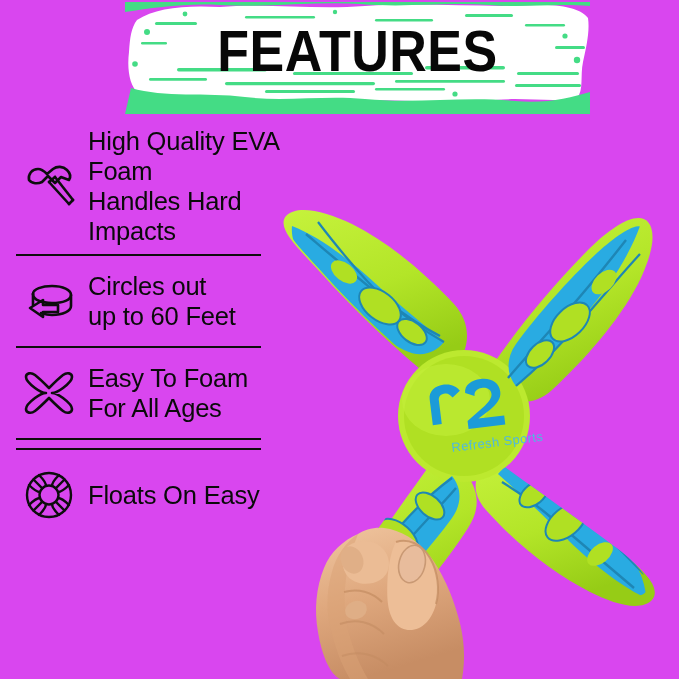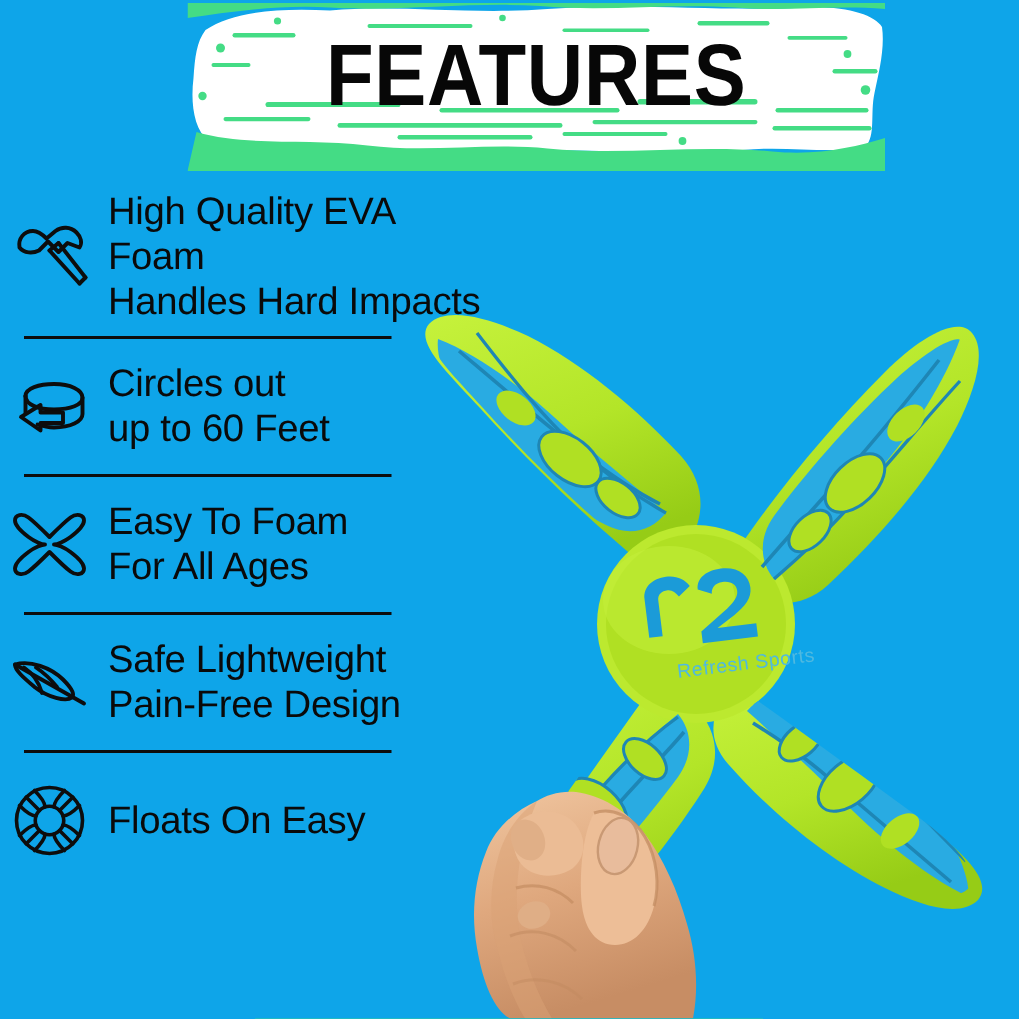--- a/index.html
+++ b/index.html
@@ -5,21 +5,21 @@
   * { margin:0; padding:0; box-sizing:border-box; }
   html,body { width:679px; height:679px; }
   body {
     font-family:"Liberation Sans", sans-serif;
     background:#44DC85;
     overflow:hidden;
     position:relative;
   }
 
   
-  #stage { position:absolute; inset:0; background:#0ea5e9; overflow:hidden; }
+  #stage { position:absolute; inset:0; background:#d946ef; overflow:hidden; }
 
   
   #header-banner {
     position:absolute; left:125px; top:2px; width:465px; height:112px;
   }
   #header-banner svg { display:block; width:100%; height:100%; }
   #page-title {
     position:absolute; left:125px; top:22px; width:465px;
     text-align:center;
     font-size:52px; font-weight:bold; letter-spacing:0.5px;
@@ -29,21 +29,21 @@
   }
 
   
   #feature-list {
     position:absolute; left:0; top:126px; width:330px;
   }
   .feature-row {
     position:relative;
     display:flex; align-items:center;
     min-height:74px;
-    padding-left:4px;
+    padding-left:20px;
   }
   .feature-icon {
     width:58px; min-width:58px; height:54px;
     display:flex; align-items:center; justify-content:center;
   }
   .feature-icon svg { display:block; overflow:visible; }
   .feature-text {
     margin-left:10px;
     color:#0a0a0a;
     font-size:25.5px;
@@ -277,32 +277,20 @@
                    C21,25 16,27 12,30 C8,33 3,37 3,41 C3,45 8,46 12,43 C16,40 22,34 26,30
                    C30,34 36,40 40,43 C44,46 49,45 49,41 C49,37 44,33 40,30 C36,27 31,25 29,25
                    C31,25 36,23 40,20 C44,17 49,13 49,9 C49,5 44,4 40,7 C36,10 30,16 26,20 Z"></path>
         </svg>
       </span>
       <span class="feature-text">Easy To Foam
 For All Ages</span>
     </div>
     <div class="divider"></div>
 
-    <div class="feature-row">
-      <span class="feature-icon">
-        <svg width="54" height="40" viewBox="0 0 54 40" fill="none" stroke="#0d0d0d" stroke-width="2.6" stroke-linecap="round" stroke-linejoin="round">
-          <path d="M4,8 C14,5 28,10 36,18 C42,24 44,28 42,30 C38,33 26,30 17,23 C10,17 4,12 4,8 Z"></path>
-          <path d="M4,8 L50,34"></path>
-          <path d="M10,10 C16,14 20,20 22,27"></path>
-          <path d="M18,10 C24,14 28,18 32,23"></path>
-        </svg>
-      </span>
-      <span class="feature-text">Safe Lightweight
-Pain-Free Design</span>
-    </div>
     <div class="divider"></div>
 
     <div class="feature-row">
       <span class="feature-icon">
         <svg width="50" height="50" viewBox="0 0 50 50" fill="none" stroke="#0d0d0d" stroke-width="2.4" stroke-linecap="round" stroke-linejoin="round">
           <circle cx="25" cy="25" r="22"></circle>
           <circle cx="25" cy="25" r="9.5"></circle>
           <path d="M9.5,9.5 L18.3,18.3"></path>
           <path d="M40.5,9.5 L31.7,18.3"></path>
           <path d="M9.5,40.5 L18.3,31.7"></path>

